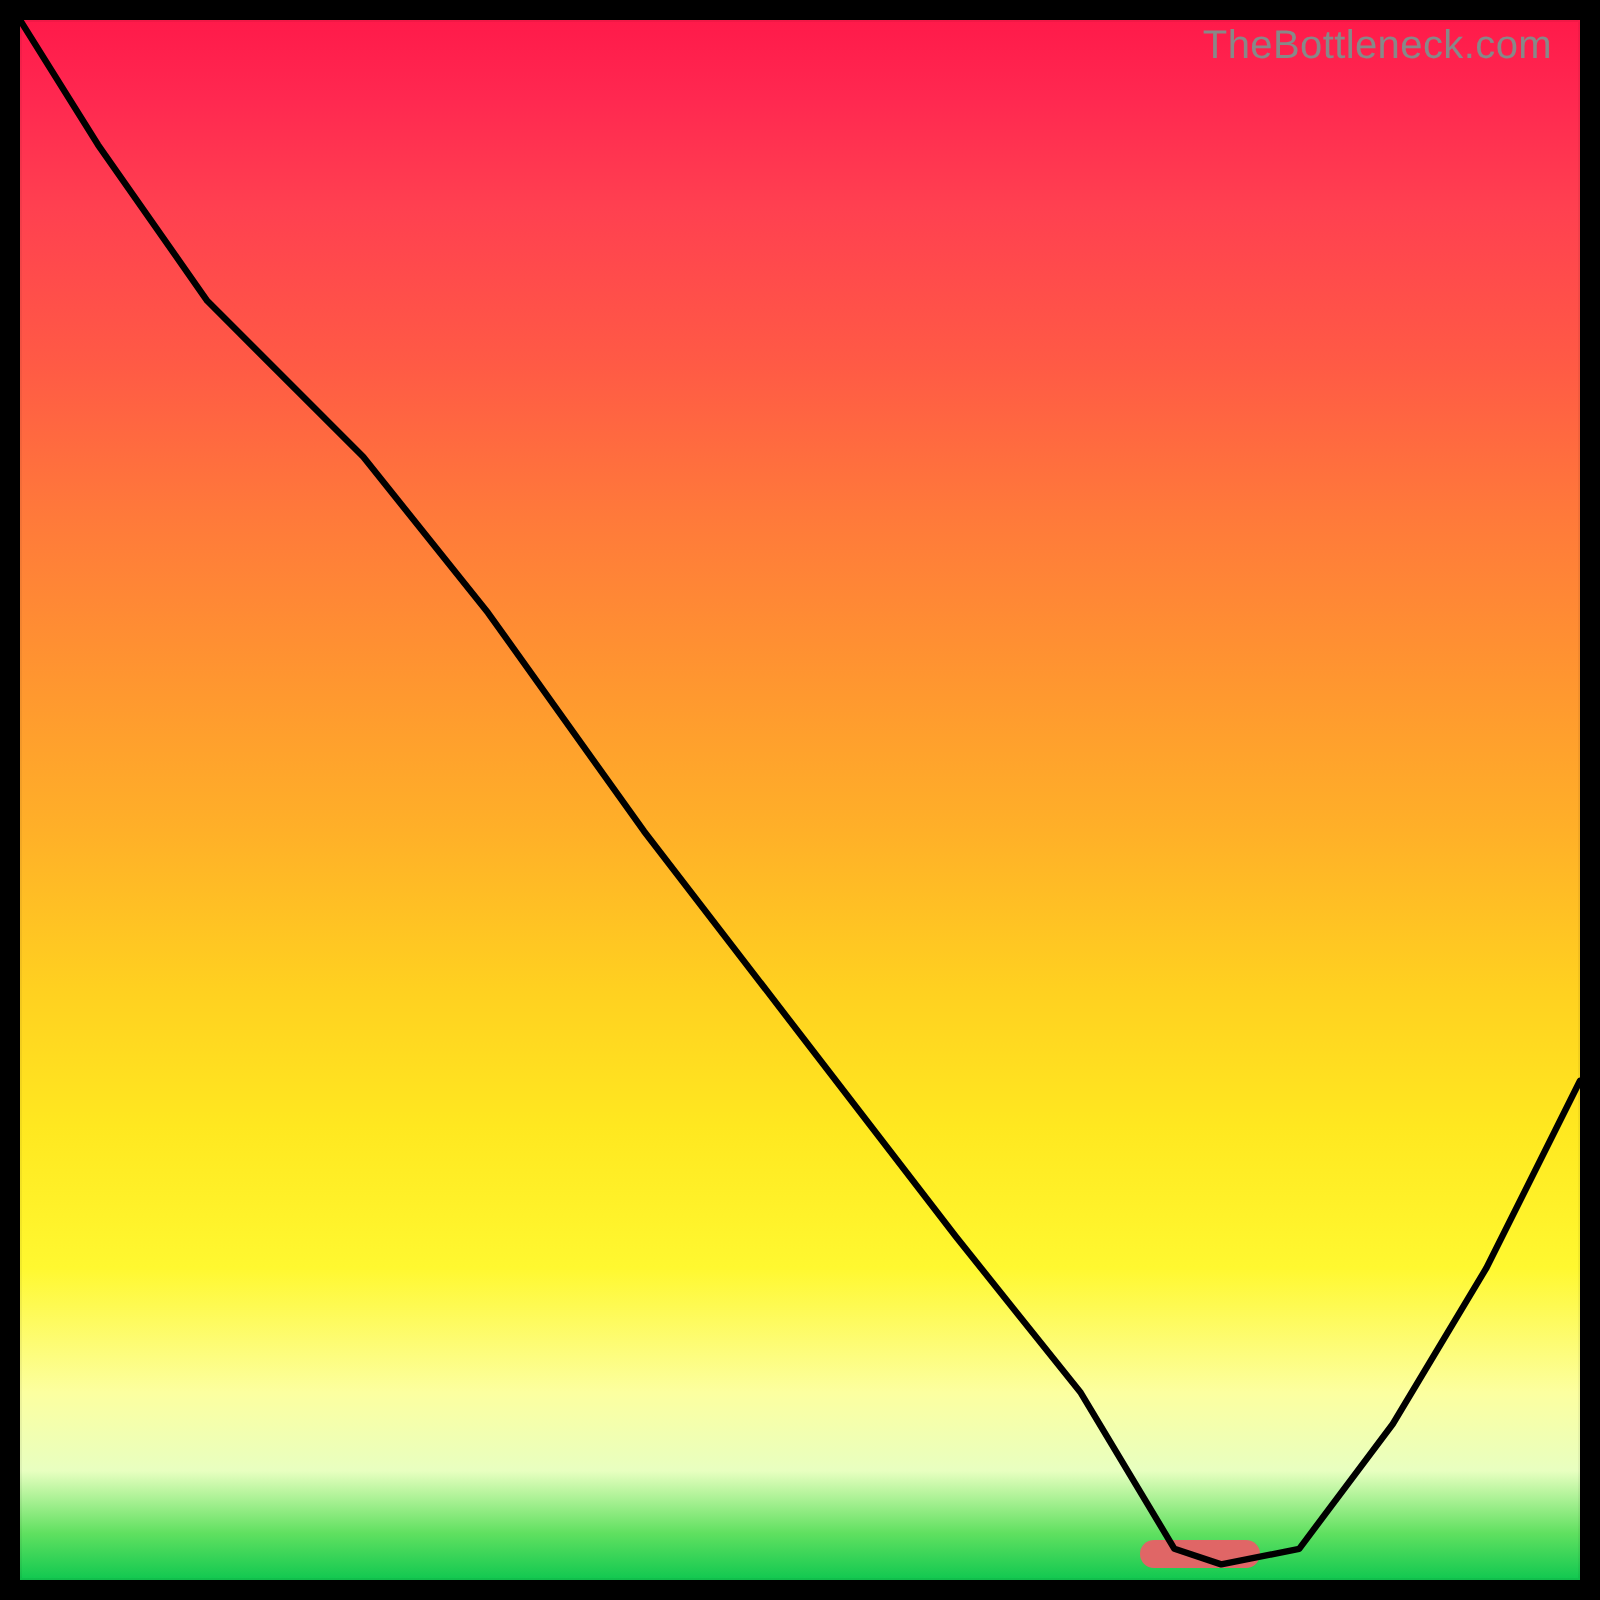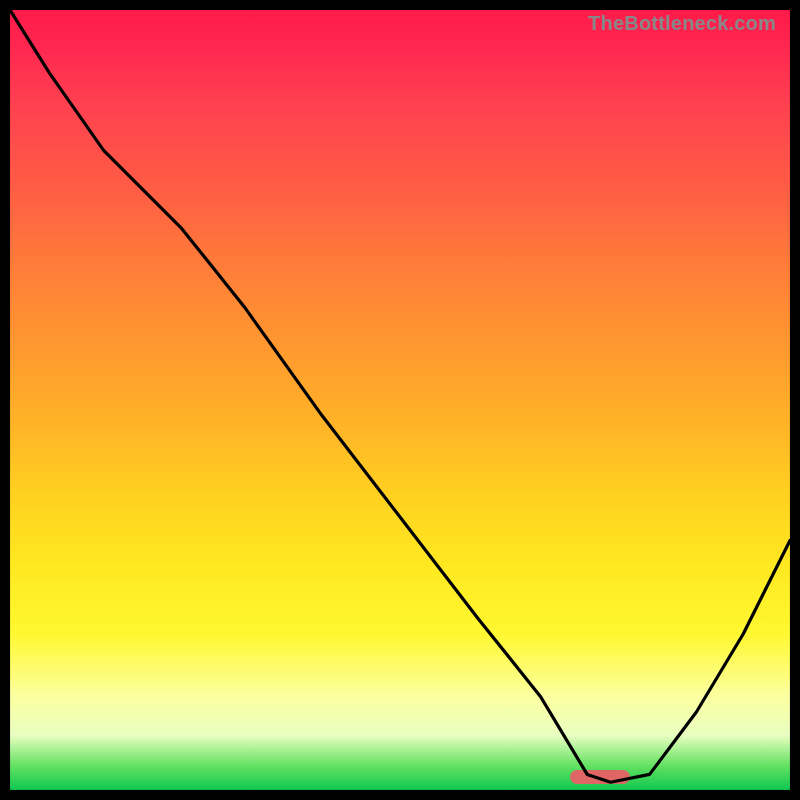--- a/index.html
+++ b/index.html
@@ -32,21 +32,21 @@
       #60e060 97%,
       #10c850 100%
     );
     box-shadow: inset 0 0 0 1px rgba(0,0,0,0.05);
   }
   .watermark {
     position: absolute;
     top: 2px;
     right: 14px;
     font-size: 20px;
-    font-weight: bold;
+    font-weight: normal;
     color: #888;
     letter-spacing: 0.2px;
     z-index: 5;
   }
   .curve {
     position: absolute;
     left: 0;
     top: 0;
     width: 780px;
     height: 780px;

